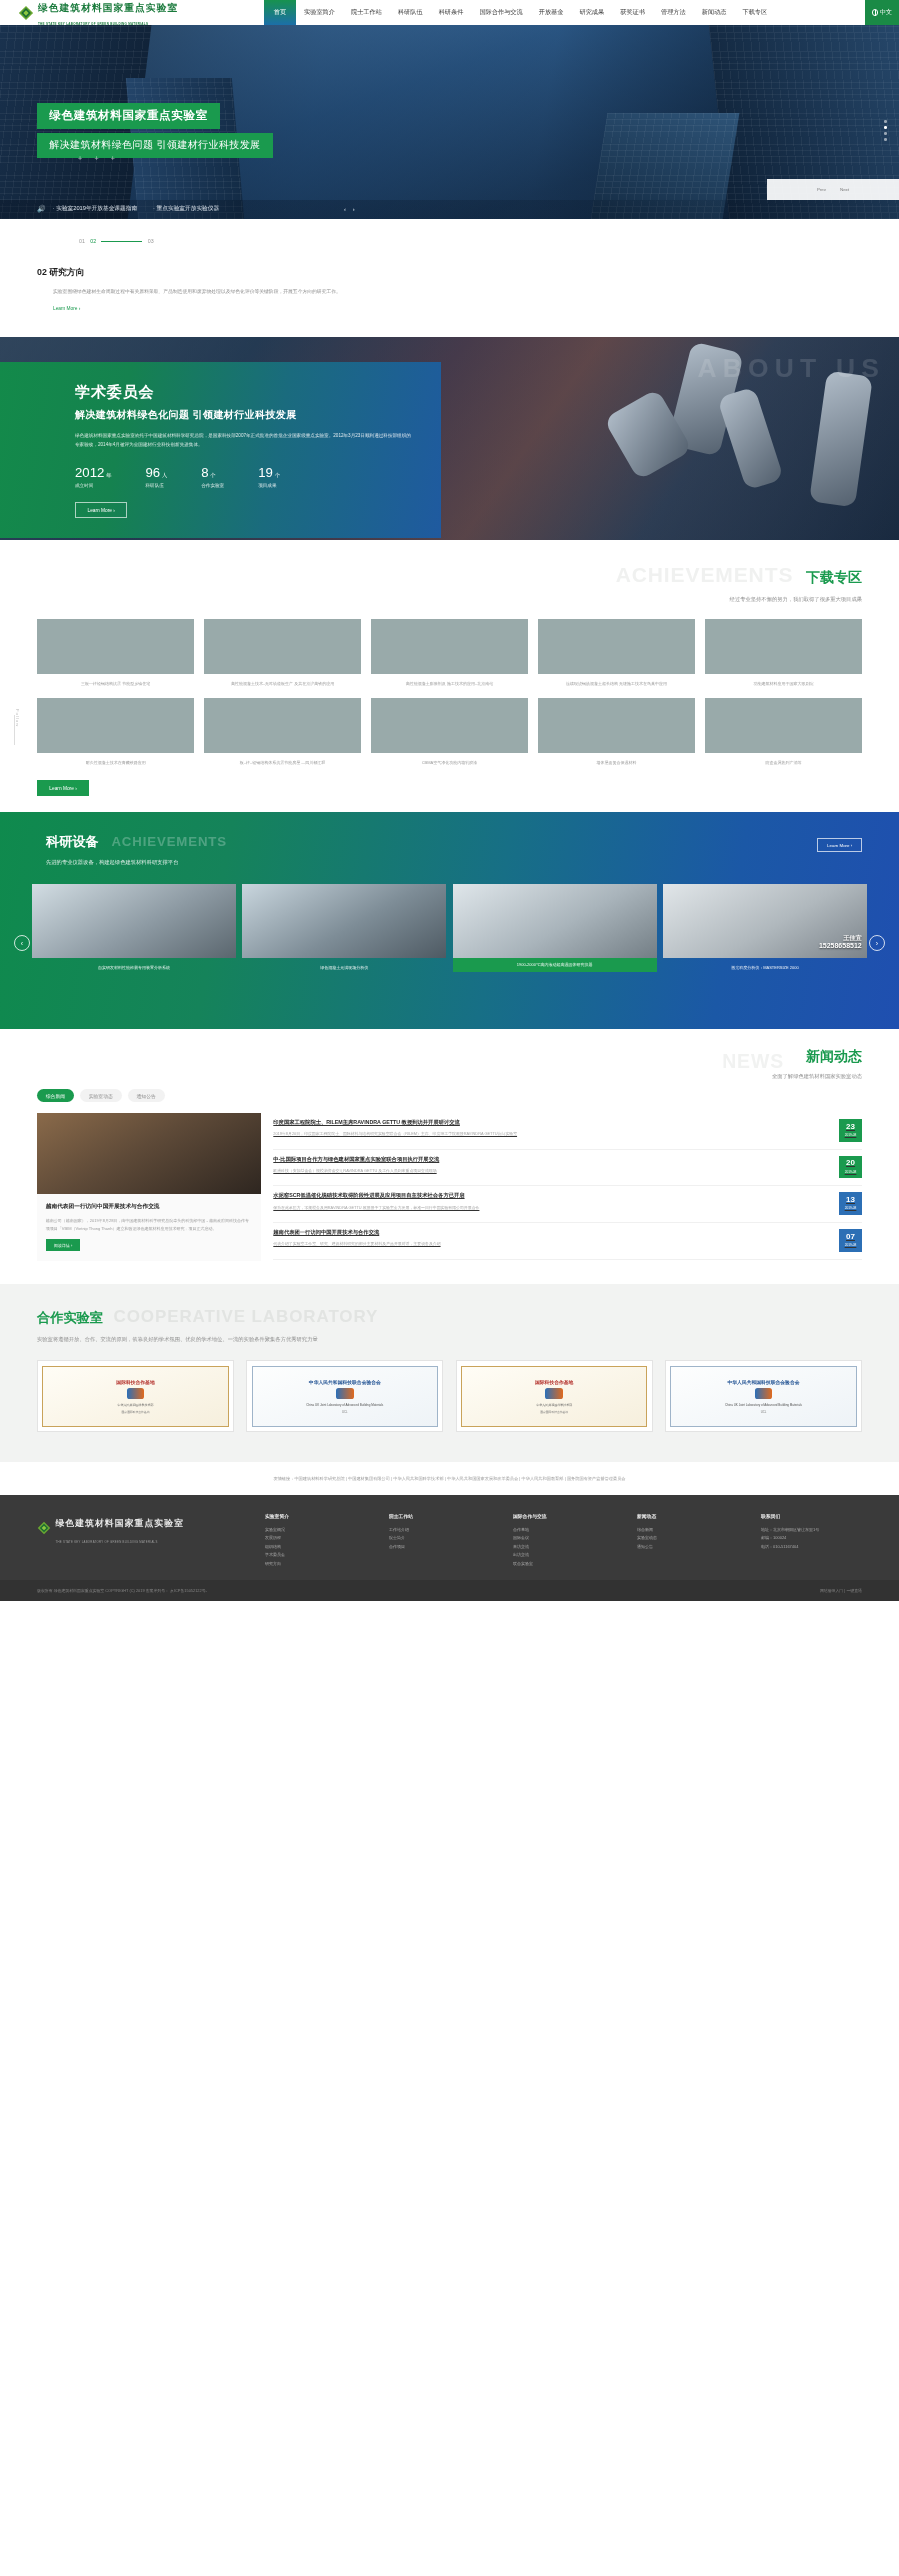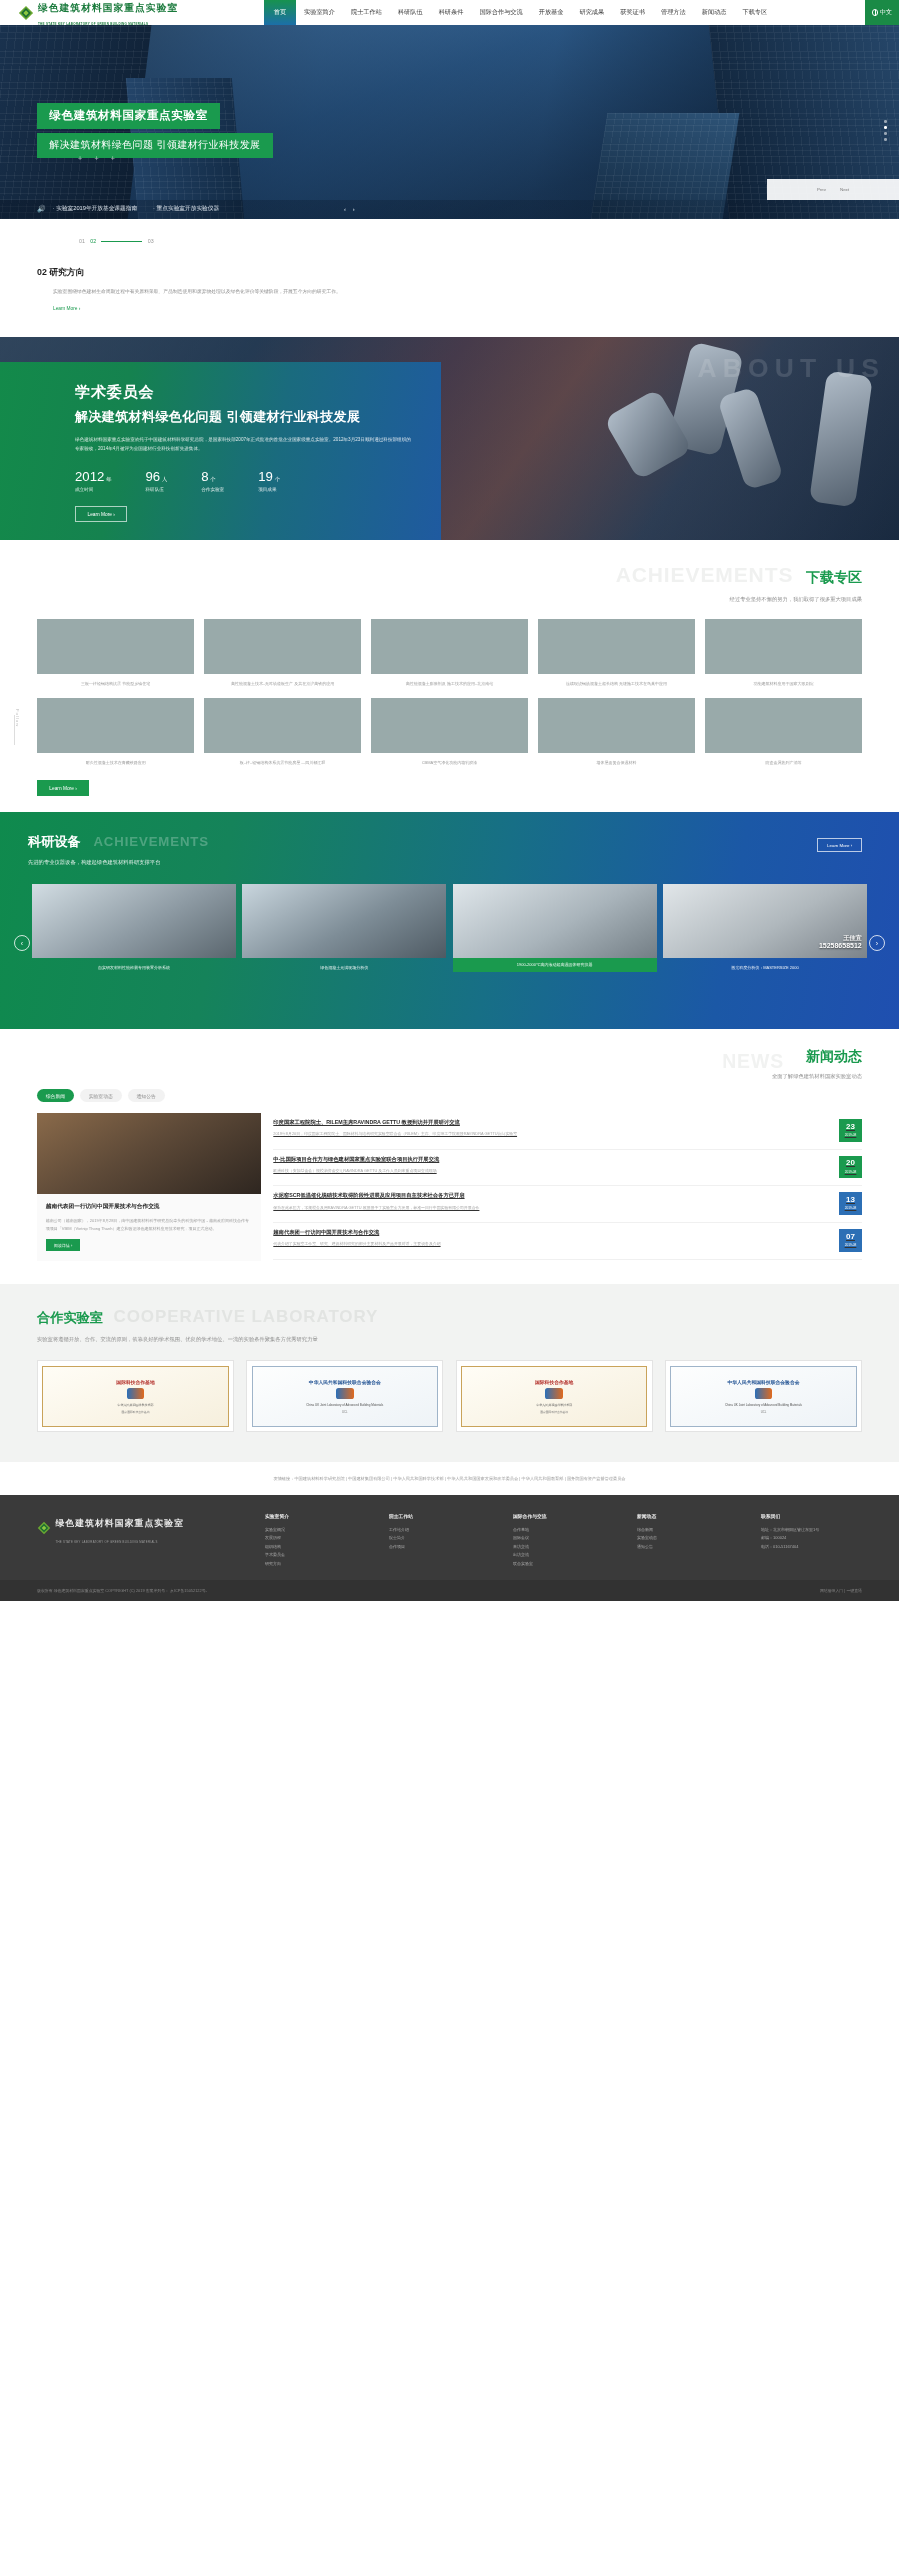--- a/index.html
+++ b/index.html
@@ -64,21 +64,21 @@
       linear-gradient(125deg,#5b6f85 0%,#394f68 25%,#6b4a56 45%,#8a5a52 58%,#3d4a60 75%,#1d2c41 100%);}
   .micro{position:absolute;right:35px;top:8.8px;width:256px;height:176px;}
   .micro .tube{position:absolute;border-radius:12.3px;background:linear-gradient(150deg,#b0bcc8,#54616f);}
   .mt1{left:71px;top:0;width:53px;height:106px;transform:rotate(14deg);}
   .mt2{left:123px;top:44px;width:39px;height:97px;transform:rotate(-18deg);background:linear-gradient(150deg,#8f4a42,#4a2a26);}
   .mt3{left:8.8px;top:53px;width:62px;height:71px;transform:rotate(-30deg);background:linear-gradient(160deg,#7d8b99,#343f4c);}
   .mt4{right:0;top:26.4px;width:46px;height:132px;transform:rotate(8deg);background:linear-gradient(150deg,#9aa7b4,#3b4652);}
   .aboutus-watermark{position:absolute;right:14px;top:16px;font-size:26.4px;font-weight:bold;color:rgba(255,255,255,.13);letter-spacing:6.2px;}
   .about-card{position:absolute;left:0;top:25px;width:441px;padding:21px 26.4px 19.4px 75px;background:linear-gradient(100deg,#138a4a 0%,#15824f 28%,#1a6b7e 62%,#1f5aa0 100%);}
   .about-card h2{color:#fff;font-size:15px;font-weight:bold;letter-spacing:0.9px;}
-  .about-card h4{color:#fff;font-size:13px;font-weight:bold;margin-top:5.3px;letter-spacing:0.4px;}
+  .about-card h4{color:#fff;font-size:10px;font-weight:bold;margin-top:5.3px;letter-spacing:0.4px;}
   .about-card p{color:rgba(255,255,255,.86);font-size:4.6px;line-height:2.1;margin-top:8.8px;}
   .stats{display:flex;gap:34px;margin-top:16px;}
   .stat .n{color:#fff;font-size:13.2px;font-weight:300;line-height:1;}
   .stat .n em{font-size:5.3px;font-style:normal;margin-left:1.8px;}
   .stat .l{color:rgba(255,255,255,.85);font-size:4.6px;margin-top:4.4px;}
   .btn-ghost{display:inline-block;margin-top:14px;border:0.9px solid rgba(255,255,255,.65);color:#fff;font-size:4.8px;padding:4.4px 11.5px;text-decoration:none;}
 
   
   .sec-head{text-align:right;padding:23px 37px 0;position:relative;}
   .sec-head .wm{font-size:21px;font-weight:bold;color:#f0f1f0;letter-spacing:0.9px;}
@@ -99,21 +99,21 @@
   .g5{background:linear-gradient(150deg,#7d1f1f 0%,#b8933f 45%,#5b1414 100%);}
   .g6{background:linear-gradient(150deg,#a8c0d0 0%,#c2b48f 45%,#7d6a4e 100%);}
   .g7{background:linear-gradient(150deg,#c7d3da 0%,#8e9aa3 50%,#5b6670 100%);}
   .g8{background:linear-gradient(150deg,#bcd24a 0%,#5b8f2e 50%,#2f5a1c 100%);}
   .g9{background:linear-gradient(150deg,#d6d9da 0%,#a0a6a8 50%,#70767a 100%);}
   .g10{background:linear-gradient(150deg,#cfd6d9 0%,#9ba3a7 50%,#6b7276 100%);}
   .btn-green{display:inline-block;background:#1a9a4e;color:#fff;font-size:4.8px;padding:5.3px 12.3px;text-decoration:none;margin-top:14px;}
 
   
   .equip{margin-top:16px;height:217px;position:relative;overflow:hidden;background:linear-gradient(100deg,#0f8a4d 0%,#15835a 25%,#176f86 55%,#1b58a6 80%,#1f4fb0 100%);}
-  .equip-inner{padding:21px 28px 0;position:relative;}
+  .equip-inner{padding:21px 46px 0;position:relative;}
   .equip h2{color:#fff;font-size:13.2px;font-weight:bold;display:inline-block;vertical-align:middle;}
   .equip .wm2{color:rgba(255,255,255,.25);font-size:13.2px;font-weight:bold;margin-left:8.8px;letter-spacing:0.9px;}
   .equip .sub{color:rgba(255,255,255,.88);font-size:5.3px;margin-top:8px;}
   .equip .more{position:absolute;right:37px;top:26.4px;border:0.9px solid rgba(255,255,255,.7);color:#fff;font-size:4.4px;padding:3.5px 8.8px;text-decoration:none;}
   .eq-row{display:flex;gap:6.2px;margin-top:17.6px;padding:0 32px;}
   .eq{flex:1;}
   .eq .ph{height:74px;position:relative;overflow:hidden;}
   .eq .cap{color:rgba(255,255,255,.92);font-size:4px;text-align:center;margin-top:7px;}
   .e1{background:linear-gradient(150deg,#d2dde3 0%,#8e9ba4 55%,#5a666e 100%);}
   .e2{background:linear-gradient(150deg,#c9d6de 0%,#7e8d97 55%,#4e5a63 100%);}

